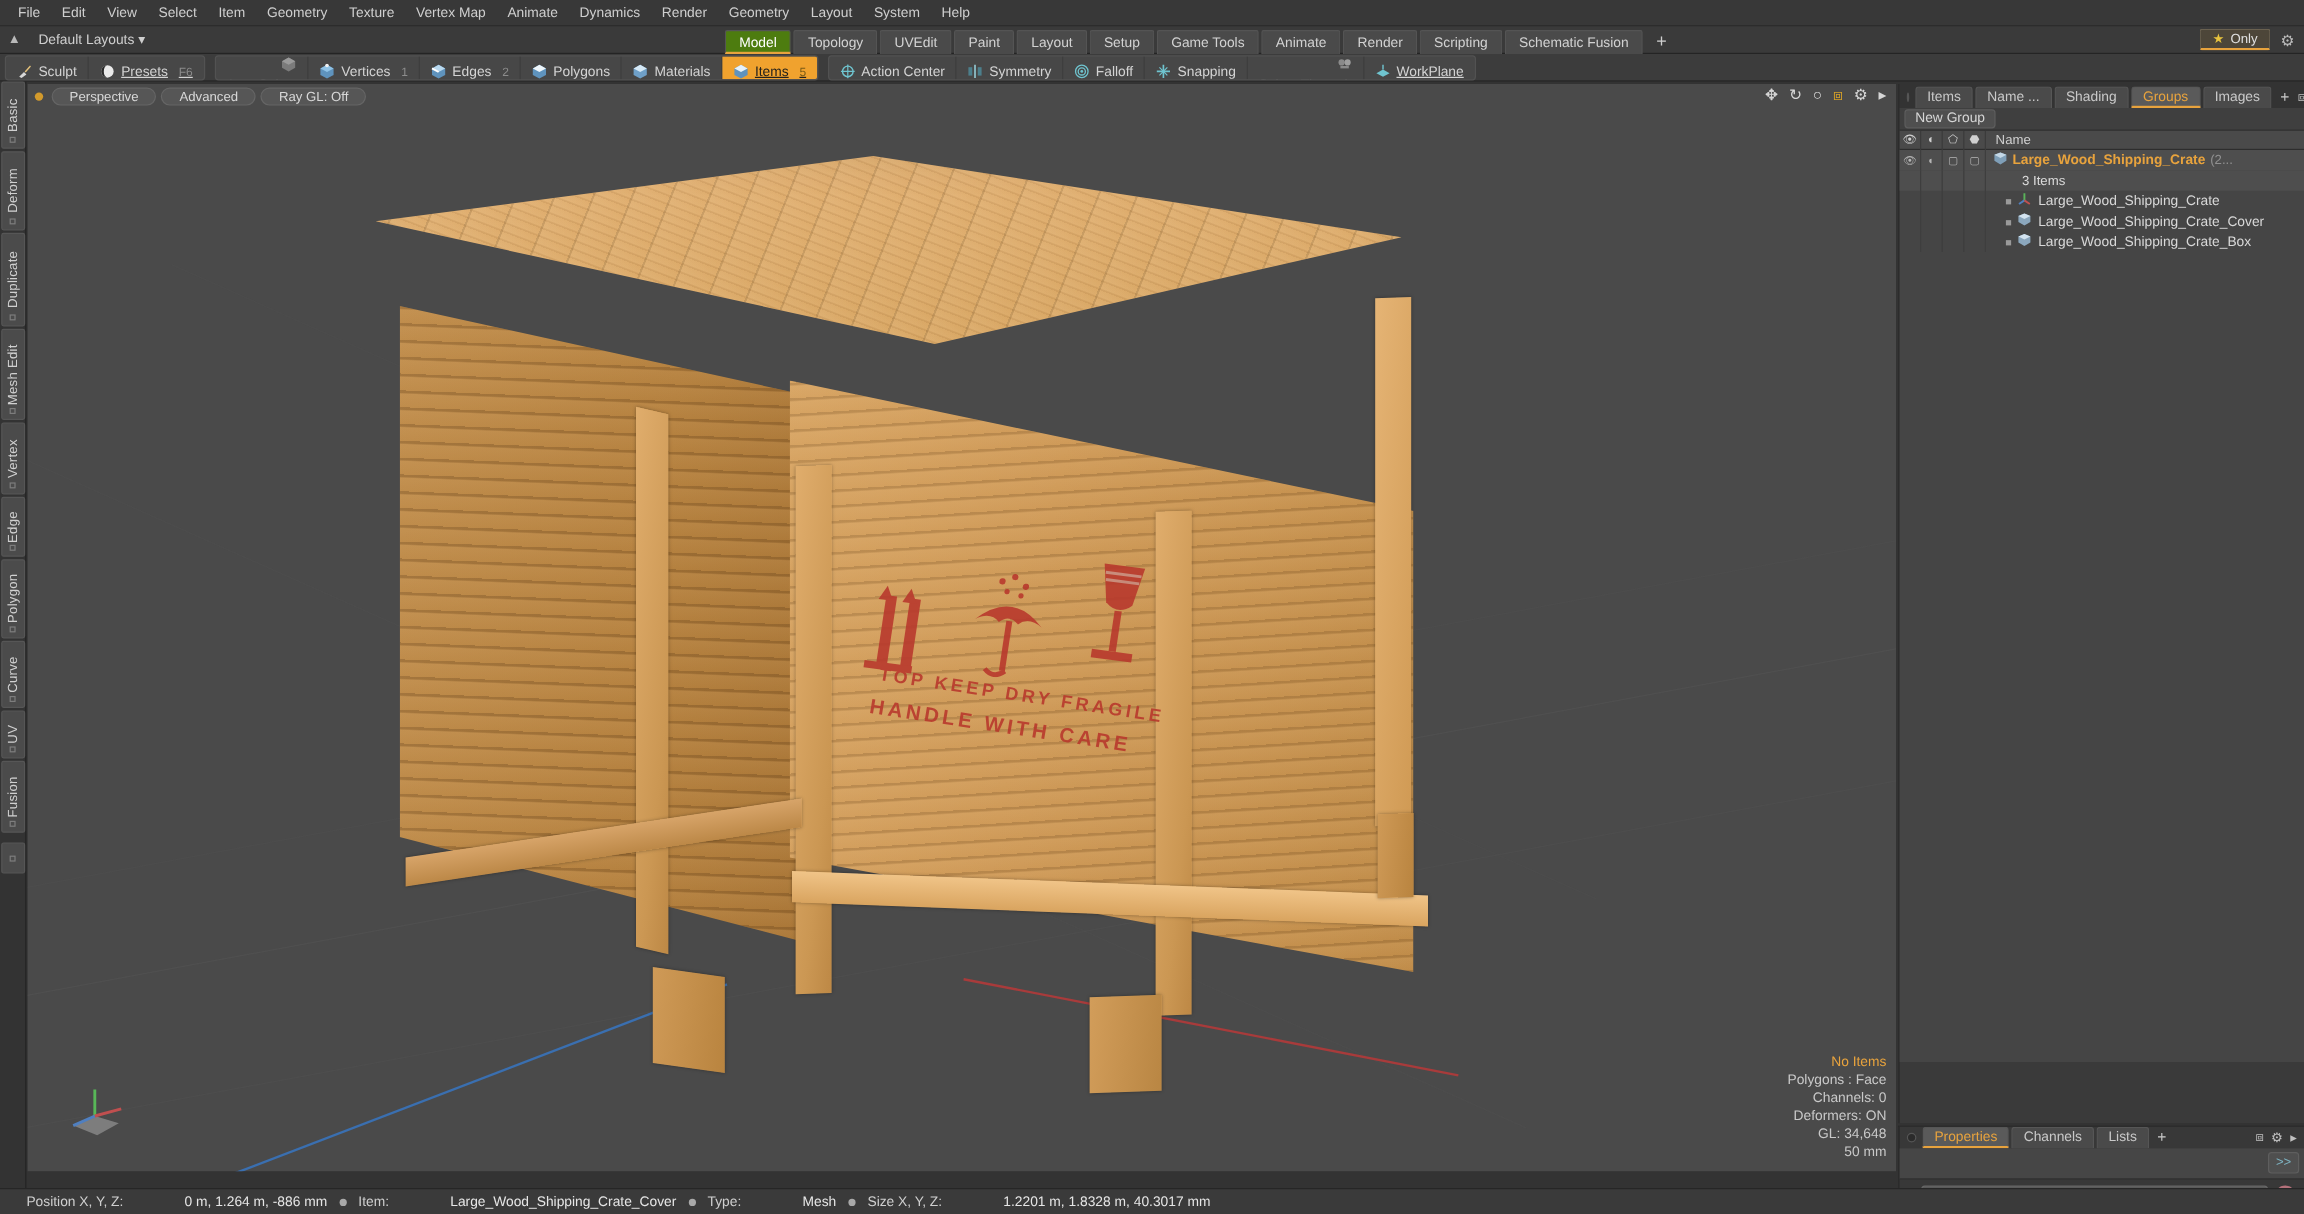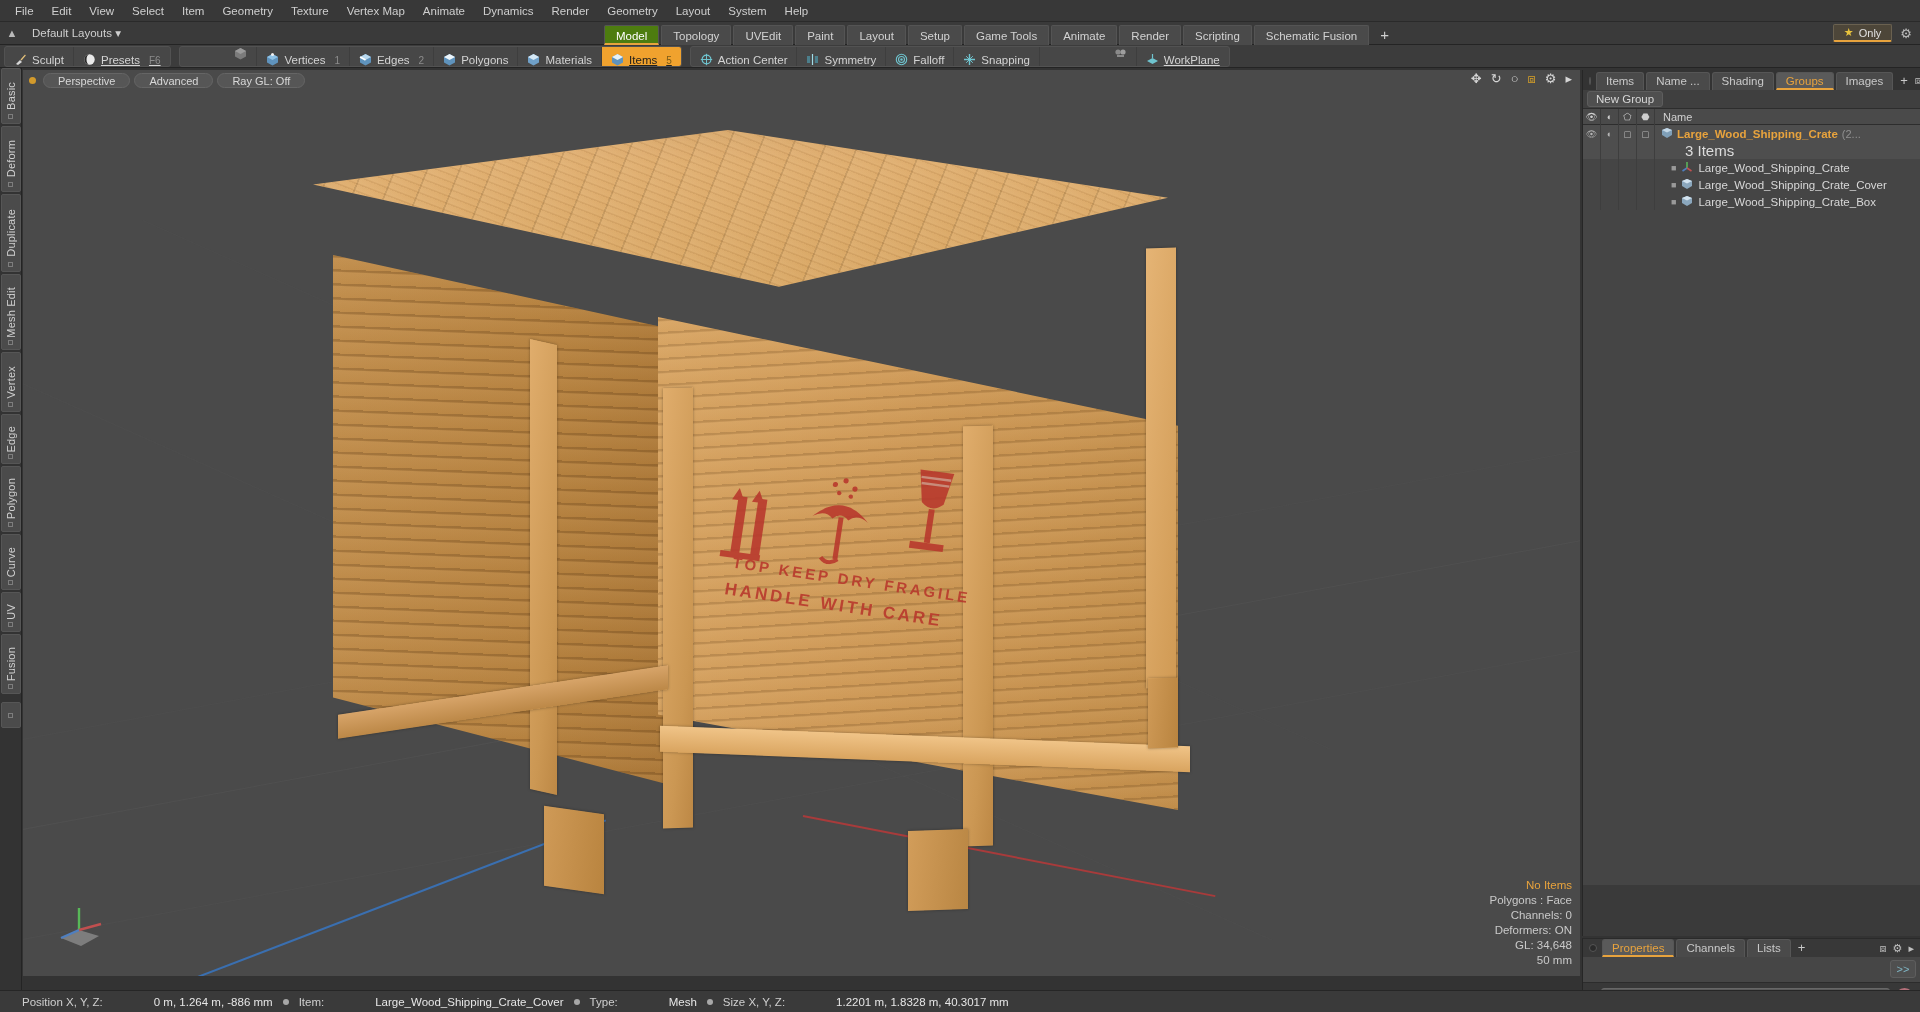--- a/index.html
+++ b/index.html
@@ -197,21 +197,21 @@
   .tree{ background:#454545; height:760px; position:relative; }
   .trow{ display:flex; align-items:center; height:17px; font-size:11.5px; }
   .trow .c{ width:18px; height:17px; border-right:1px solid #3e3e3e; display:flex; align-items:center; justify-content:center; font-size:9px; color:#b6b6b6; }
   .trow.group{ background:#4e4e4e; }
   .tname{ padding-left:6px; display:flex; align-items:center; gap:4px; white-space:nowrap; }
   .gname{ color:#e8a33d; font-weight:bold; font-size:11.5px; }
   .gcount{ color:#909090; font-size:11px; }
   .subrow{ height:17px; display:flex; align-items:center; font-size:11.5px; color:#d8d8d8;}
   .col-spacer{ width:72px; height:17px; display:flex; }
   .col-spacer i{ display:block; width:18px; border-right:1px solid #3e3e3e; height:17px;}
-  .items3{ color:#dcdcdc; font-size:15px; }
+  .items3{ color:#dcdcdc; font-size:11px; }
 
   
   .props{
     position:absolute; left:1582px; top:938px; width:338px; height:74px; background:#383838;
     border-left:1px solid #262626; border-top:1px solid #2a2a2a;
   }
   .props-tabs{ display:flex; align-items:flex-end; height:18px; padding-left:4px; }
   .pr-icons{ margin-left:auto; display:flex; gap:6px; padding:0 6px 2px 0; color:#c0c0c0; font-size:11px;}
   .props-body{ height:26px; background:#464646; position:relative; border-bottom:1px solid #2c2c2c;}
   .chev{ position:absolute; right:4px; top:3px; width:26px; height:18px; background:#4f4f4f;

